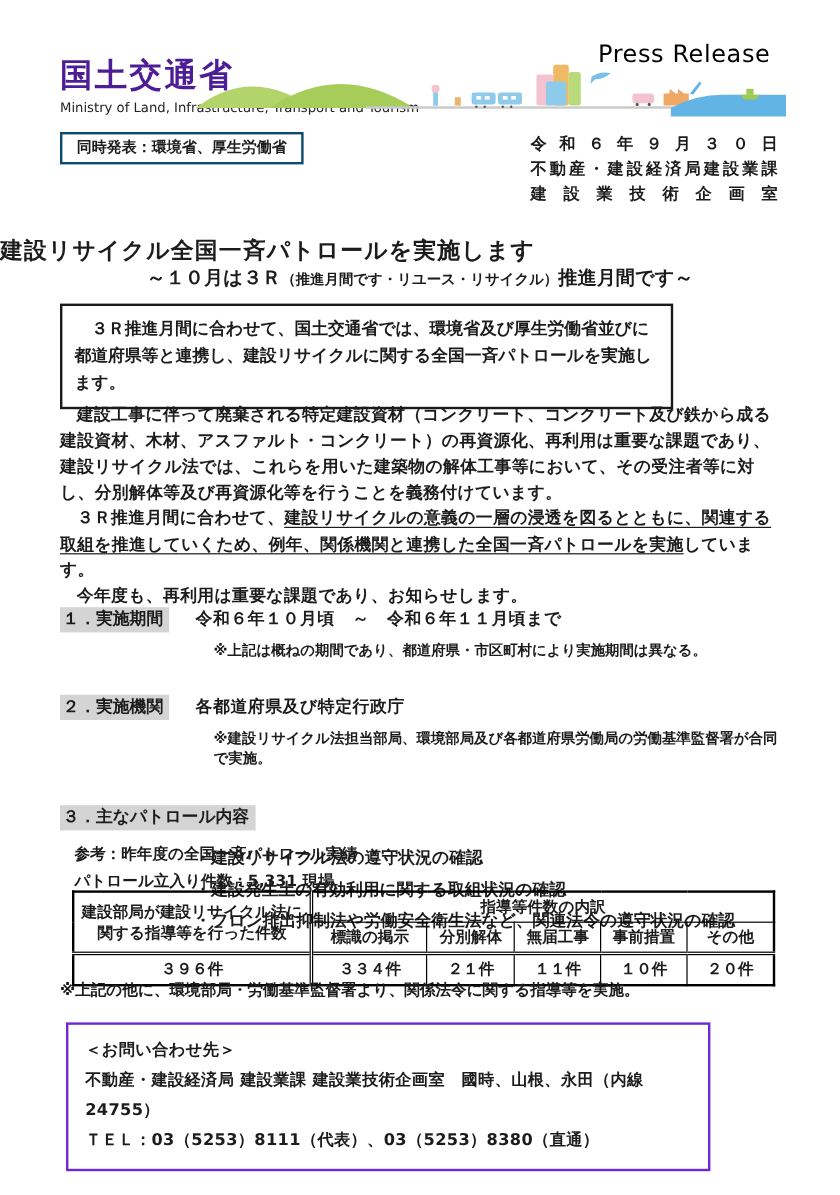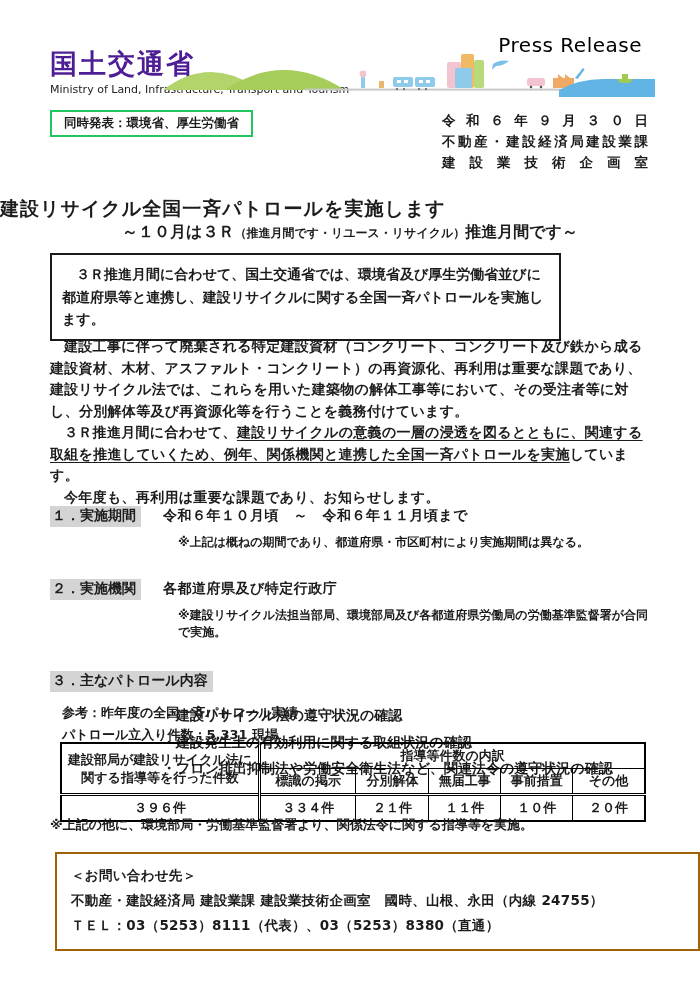--- a/index.html
+++ b/index.html
@@ -19,21 +19,21 @@
     position: absolute; top: 33px; right: 58px;
     font-size: 20px; font-weight: 500; color: #000000; letter-spacing: .5px;
   }
   .logo-block { position: absolute; top: 48px; left: 50px; }
   .ministry-ja { font-size: 27px; font-weight: 700; color: #4c1d95; letter-spacing: 2px; line-height: 1.2; }
   .ministry-en { font-size: 11px; font-weight: 500; color: #222; margin-top: 3px; }
   .hero-art { position: absolute; top: 50px; left: 155px; width: 500px; height: 50px; }
   
   .simul-box {
     position: absolute; top: 110px; left: 50px;
-    border: 2px solid #22c55e; padding: 3px 12px;
+    border: 2px solid #0c4a6e; padding: 3px 12px;
     font-size: 12.5px; font-weight: 700;
   }
   .date-block { position: absolute; top: 110px; right: 52px; width: 206px; }
   .date-line {
     font-size: 13.5px; font-weight: 700; line-height: 1.55;
     text-align: justify; text-align-last: justify;
   }
   
   .doc-title {
     position: absolute; top: 196px; left: 0; width: 100%;
@@ -81,22 +81,22 @@
     border: 1px solid #000; text-align: center;
     font-size: 13px; font-weight: 700; padding: 3px 2px;
   }
   .stats-table { border: 2px solid #000; }
   .stats-table .dbl-left { border-left: 3px double #000; }
   .stats-table .dbl-top th, .stats-table .dbl-top td { border-top: 3px double #000; }
   .stats-table .col1 { width: 34%; }
   .table-note { position: absolute; top: 816px; left: 50px; font-size: 13px; font-weight: 600; }
   
   .contact-box {
-    position: absolute; top: 852px; left: 55px; width: 645px;
-    border: 2px solid #a16207; padding: 9px 14px 11px 14px;
+    position: absolute; top: 852px; left: 55px; width: 537px;
+    border: 2px solid #6d28d9; padding: 9px 14px 11px 14px;
   }
   .contact-box div { font-size: 13.5px; font-weight: 700; line-height: 1.85; letter-spacing: .3px; }
 </style>
 </head>
 <body>
 
 <div class="page">
 
   <div class="press-release">Press Release</div>
 

